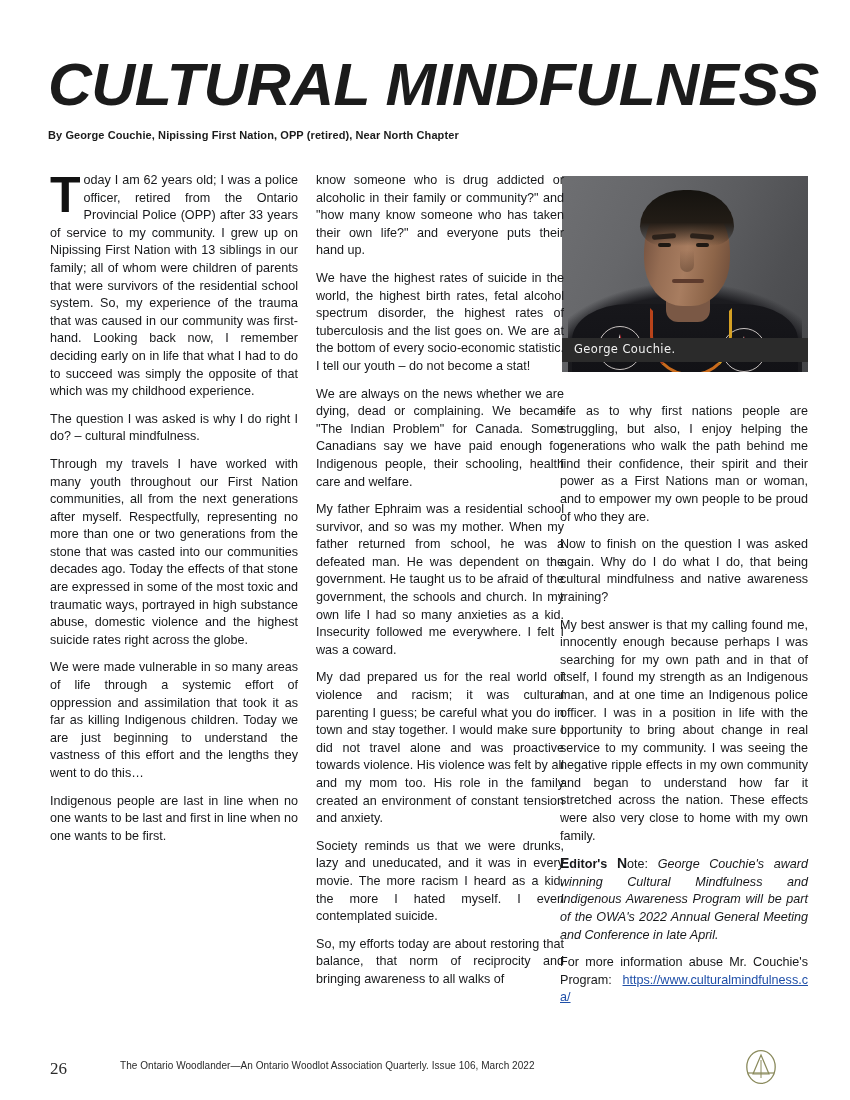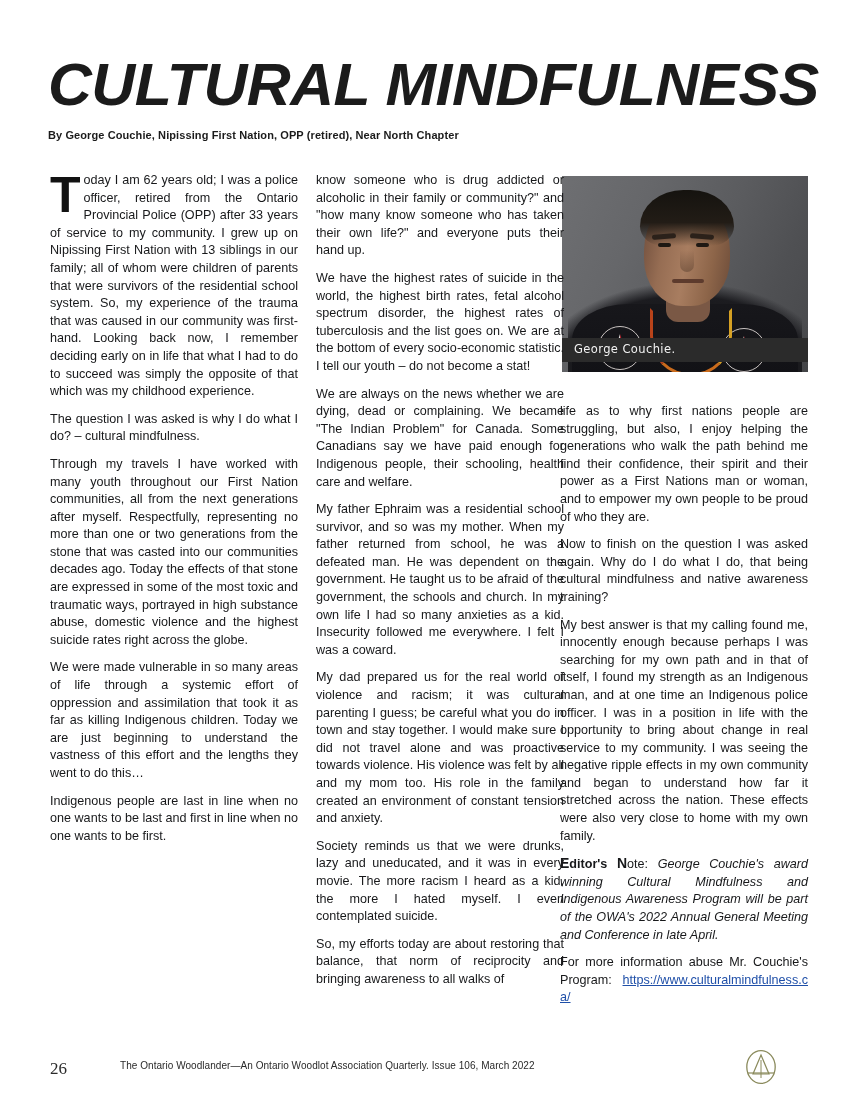--- a/index.html
+++ b/index.html
@@ -232,21 +232,21 @@
       <div class="ph-nose"></div>
       <div class="ph-mouth"></div>
     </div>
   </div>
   <div class="caption-bar">
     <div class="caption-text">George Couchie.</div>
   </div>
 
   <div class="col" id="col1">
     <p class="dropcap-para"><span class="dropcap">T</span><span>oday I am 62 years old; I was a police officer, retired from the Ontario Provincial Police (OPP) after 33 years of service to my community. I grew up on Nipissing First Nation with 13 siblings in our family; all of whom were children of parents that were survivors of the residential school system. So, my experience of the trauma that was caused in our community was first-hand. Looking back now, I remember deciding early on in life that what I had to do to succeed was simply the opposite of that which was my childhood experience.</span></p>
-    <p>The question I was asked is why I do what I do? – cultural mindfulness.</p>
+    <p>The question I was asked is why I do right I do? – cultural mindfulness.</p>
     <p>Through my travels I have worked with many youth throughout our First Nation communities, all from the next generations after myself. Respectfully, representing no more than one or two generations from the stone that was casted into our communities decades ago. Today the effects of that stone are expressed in some of the most toxic and traumatic ways, portrayed in high substance abuse, domestic violence and the highest suicide rates right across the globe.</p>
     <p>We were made vulnerable in so many areas of life through a systemic effort of oppression and assimilation that took it as far as killing Indigenous children. Today we are just beginning to understand the vastness of this effort and the lengths they went to do this…</p>
     <p>Indigenous people are last in line when no one wants to be last and first in line when no one wants to be first.</p>
   </div>
 
   <div class="col" id="col2">
     <p>know someone who is drug addicted or alcoholic in their family or community?" and "how many know someone who has taken their own life?" and everyone puts their hand up.</p>
     <p>We have the highest rates of suicide in the world, the highest birth rates, fetal alcohol spectrum disorder, the highest rates of tuberculosis and the list goes on. We are at the bottom of every socio-economic statistic. I tell our youth – do not become a stat!</p>
     <p>We are always on the news whether we are dying, dead or complaining. We became "The Indian Problem" for Canada. Some Canadians say we have paid enough for Indigenous people, their schooling, health care and welfare.</p>
     <p>My father Ephraim was a residential school survivor, and so was my mother. When my father returned from school, he was a defeated man. He was dependent on the government. He taught us to be afraid of the government, the schools and church. In my own life I had so many anxieties as a kid. Insecurity followed me everywhere. I felt I was a coward.</p>

